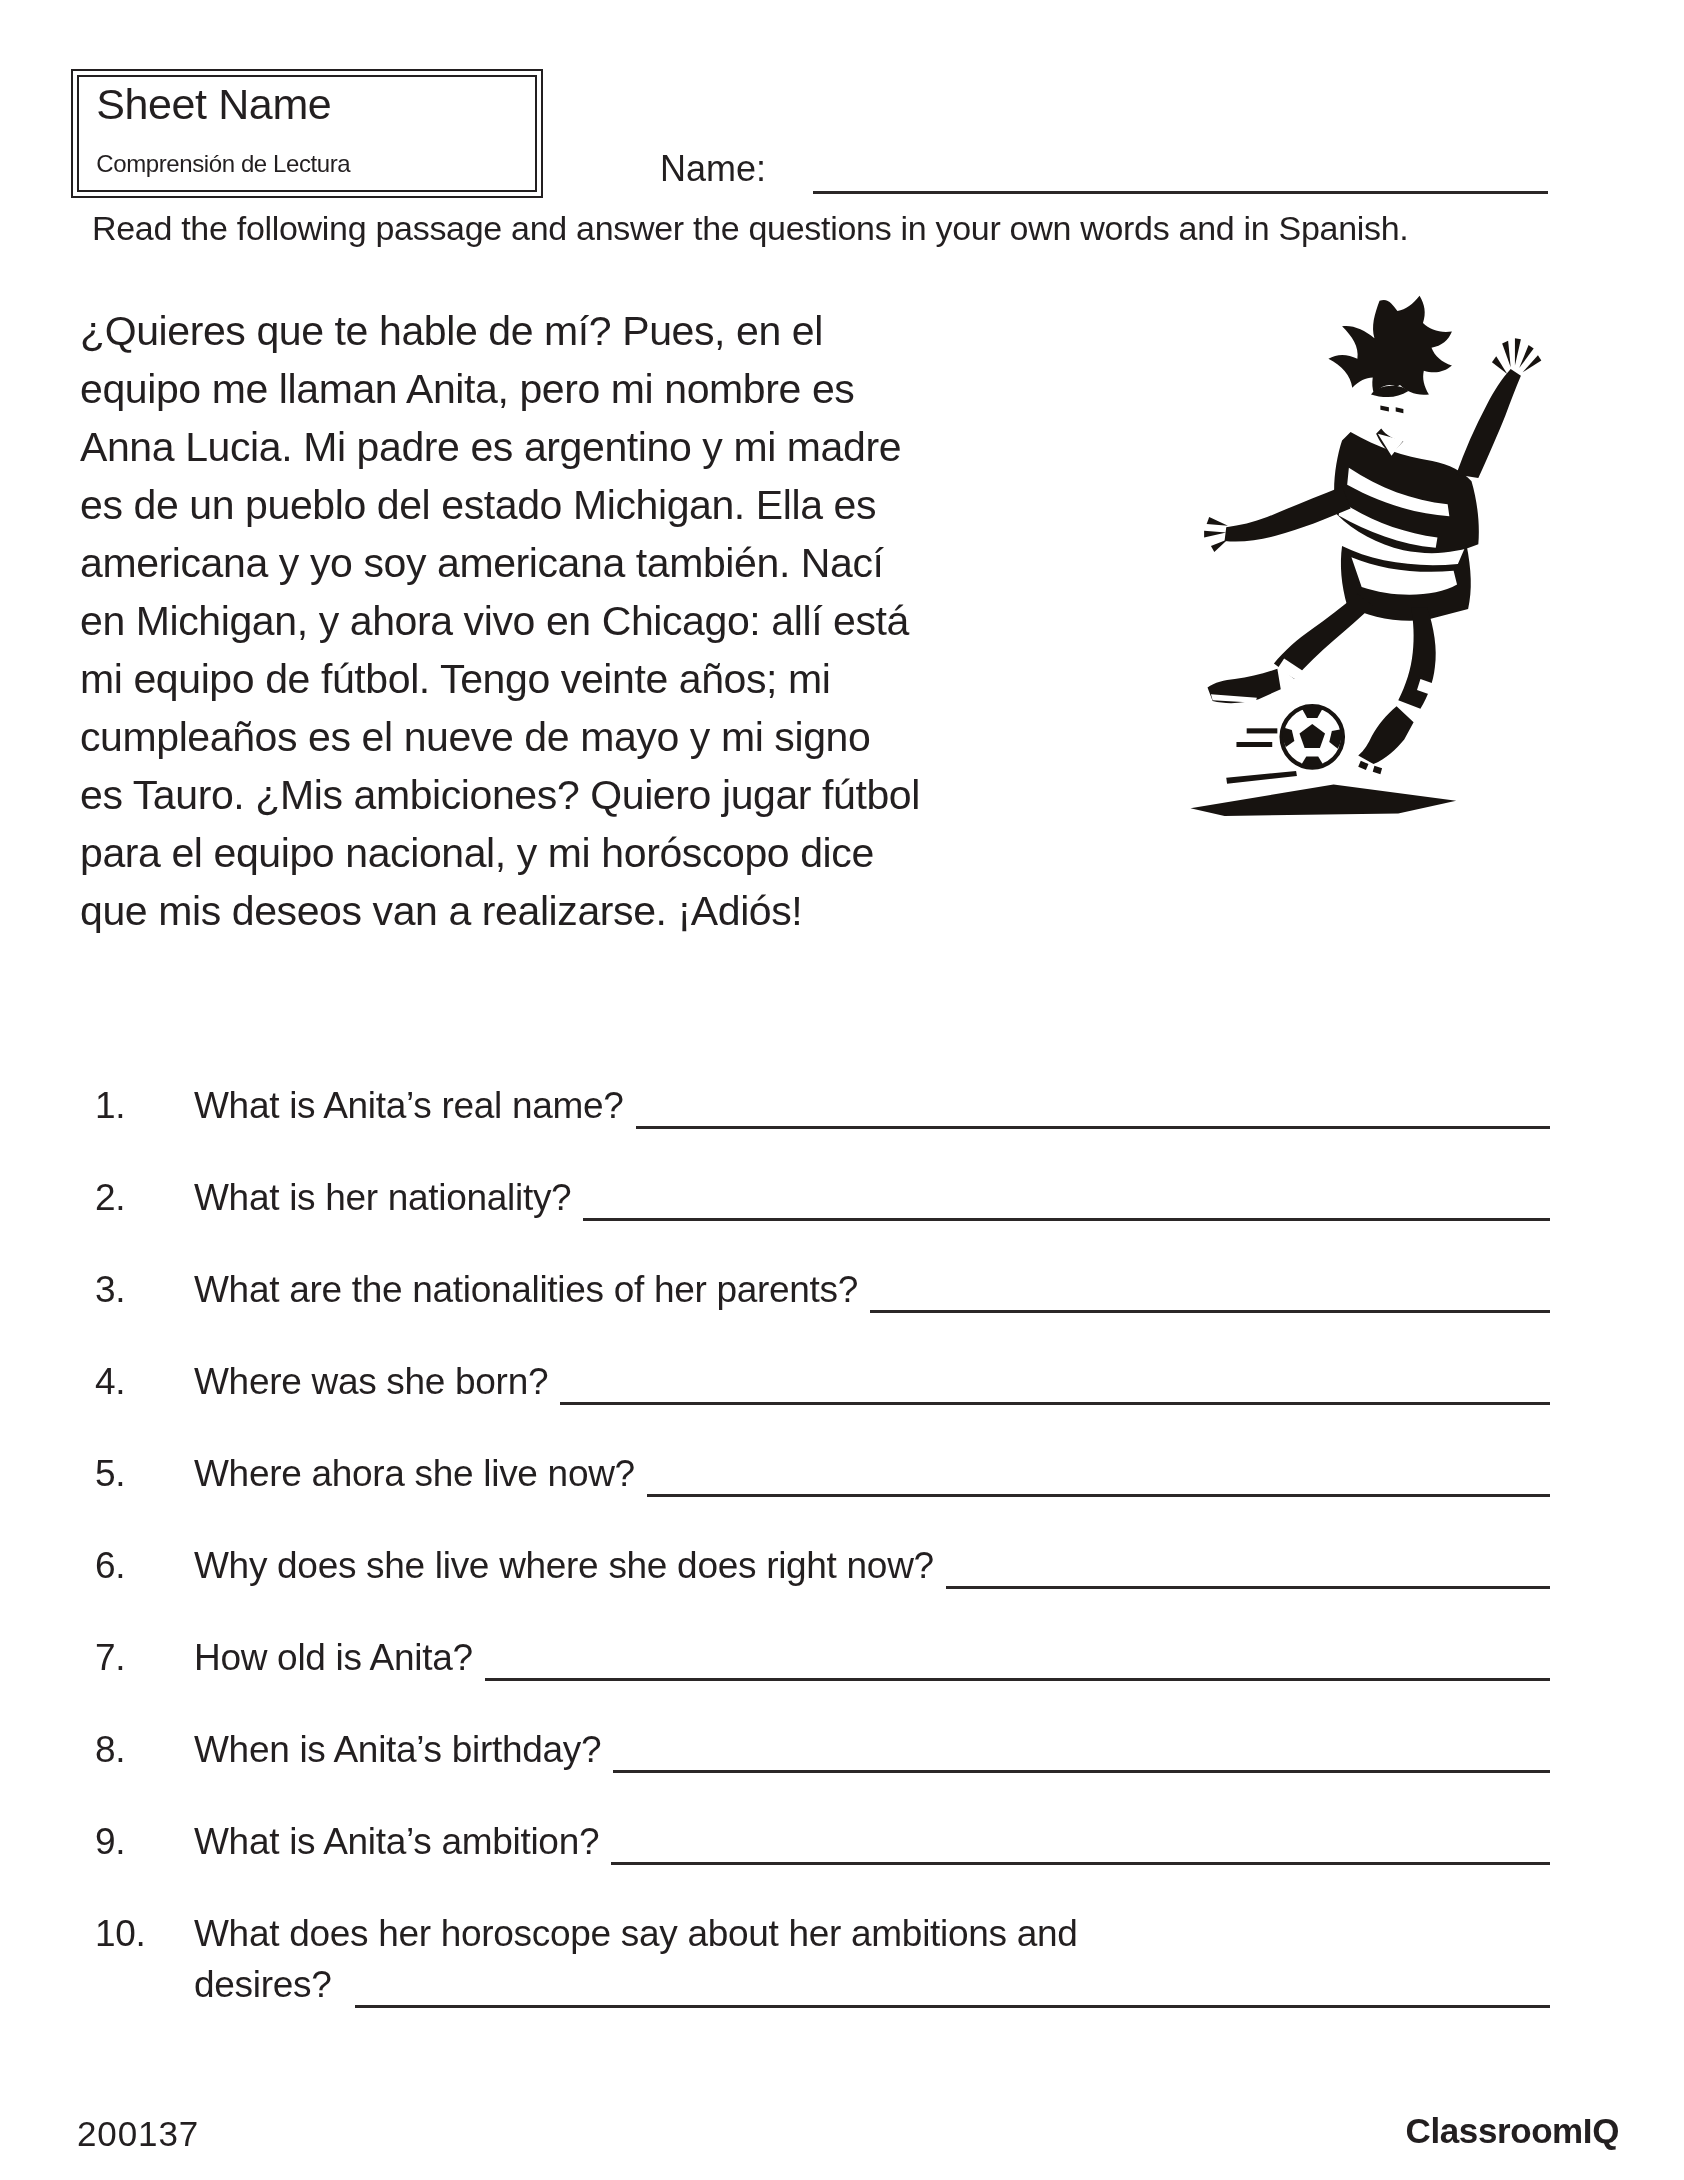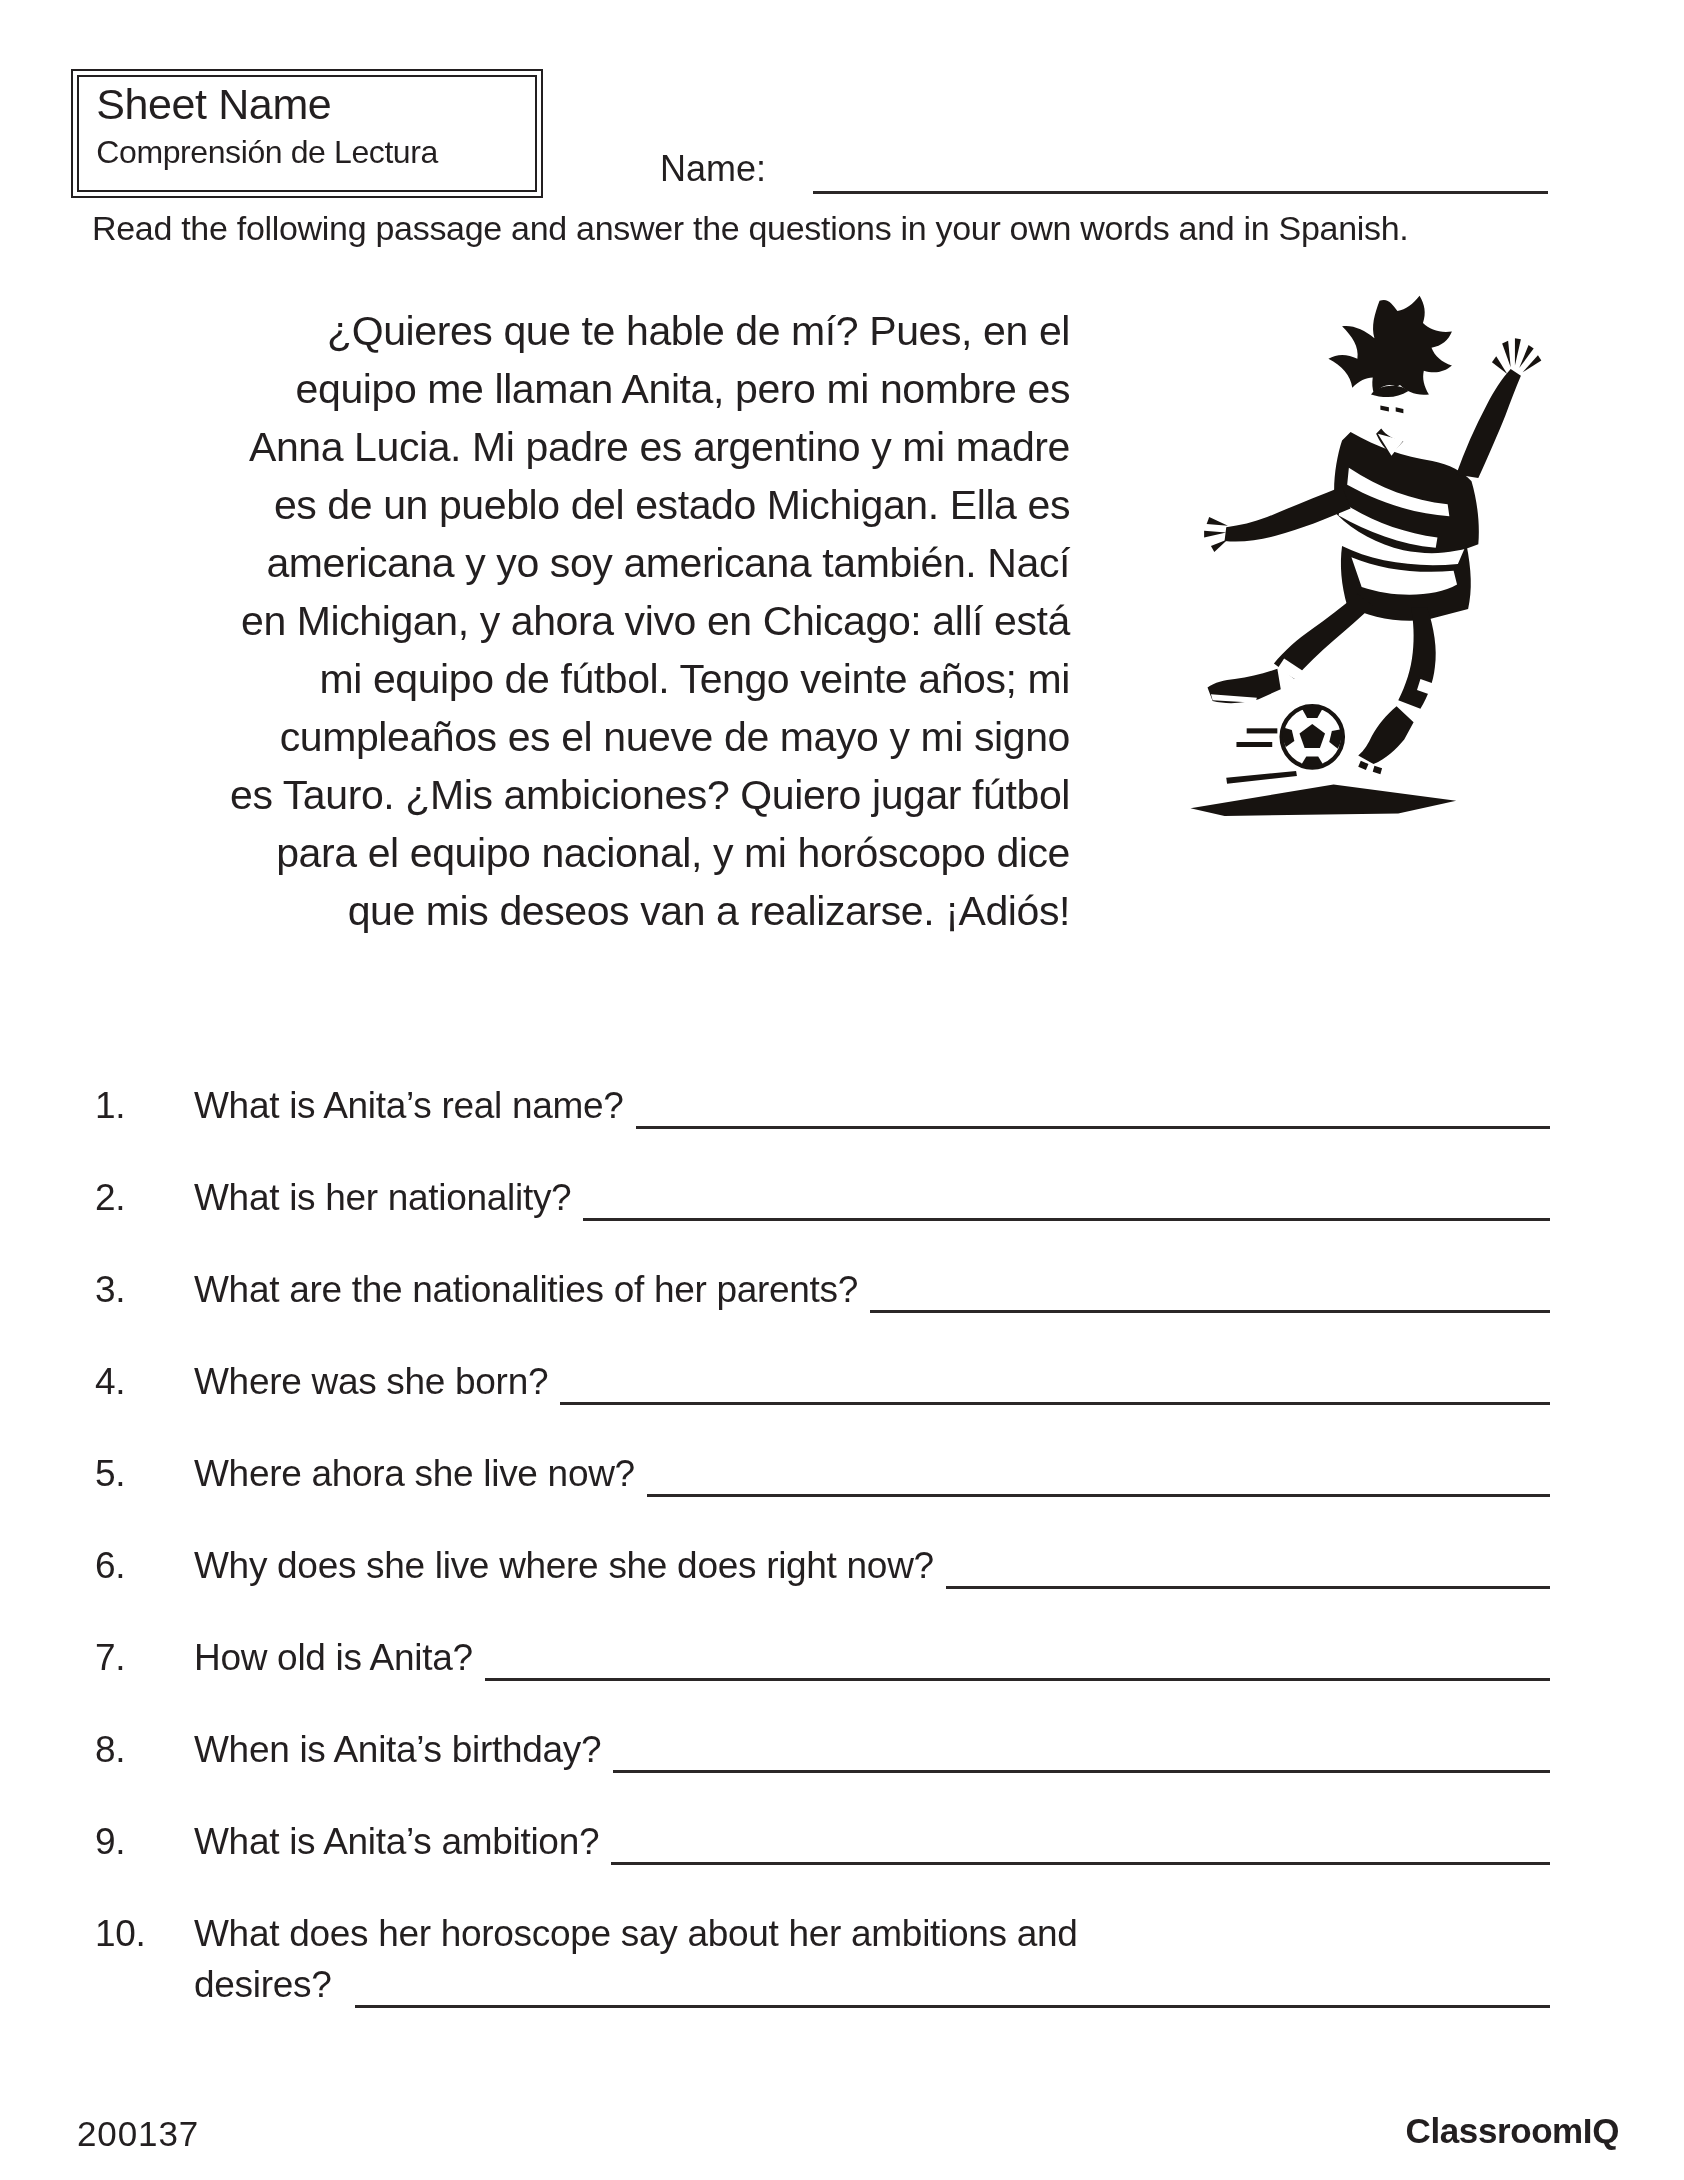--- a/index.html
+++ b/index.html
@@ -12,37 +12,37 @@
   
   .title-box {
     position:absolute; left:71px; top:69px; width:472px; height:129px;
     border:2.6px solid #231f20; padding:4.3px; box-sizing:border-box;
   }
   .title-box-inner {
     border:2.6px solid #231f20; height:100%; box-sizing:border-box;
     padding:1.7px 17px 0 17px;
   }
   .sheet-name   { font-size:43px; line-height:51px; letter-spacing:-0.4px; }
-  .sheet-subtitle { font-size:32px; line-height:44px; margin-top:0; letter-spacing:-0.4px; }
+  .sheet-subtitle { font-size:24px; line-height:44px; margin-top:12px; letter-spacing:-0.4px; }
 
   .name-label { position:absolute; left:660px; top:148px; font-size:36px; }
   .name-line  {
     position:absolute; left:813px; top:191px; width:735px; height:0;
     border-top:3.4px solid #2b2727;
   }
 
   .instruction {
     position:absolute; left:92px; top:207px; margin:0;
     font-size:34px; line-height:43px; white-space:nowrap; letter-spacing:-0.3px;
   }
 
   
   .passage {
-    position:absolute; left:60px; top:302px; width:1010px;
-    font-size:41px; line-height:58px; text-align:right; letter-spacing:-0.4px;
+    position:absolute; left:80px; top:302px; width:1010px;
+    font-size:41px; line-height:58px; text-align:left; letter-spacing:-0.4px;
   }
   .passage-line { white-space:nowrap; }
 
   
   .illustration { position:absolute; left:1175px; top:294px; }
 
   
   .questions { position:absolute; left:0; top:1083px; width:1685px; margin:0; padding:0; list-style:none; }
   .q-row { height:92px; box-sizing:border-box; }
   .q-line1, .q-line2 { display:flex; padding-left:95px; padding-right:135px; font-size:37px; line-height:46px; letter-spacing:-0.3px; }

